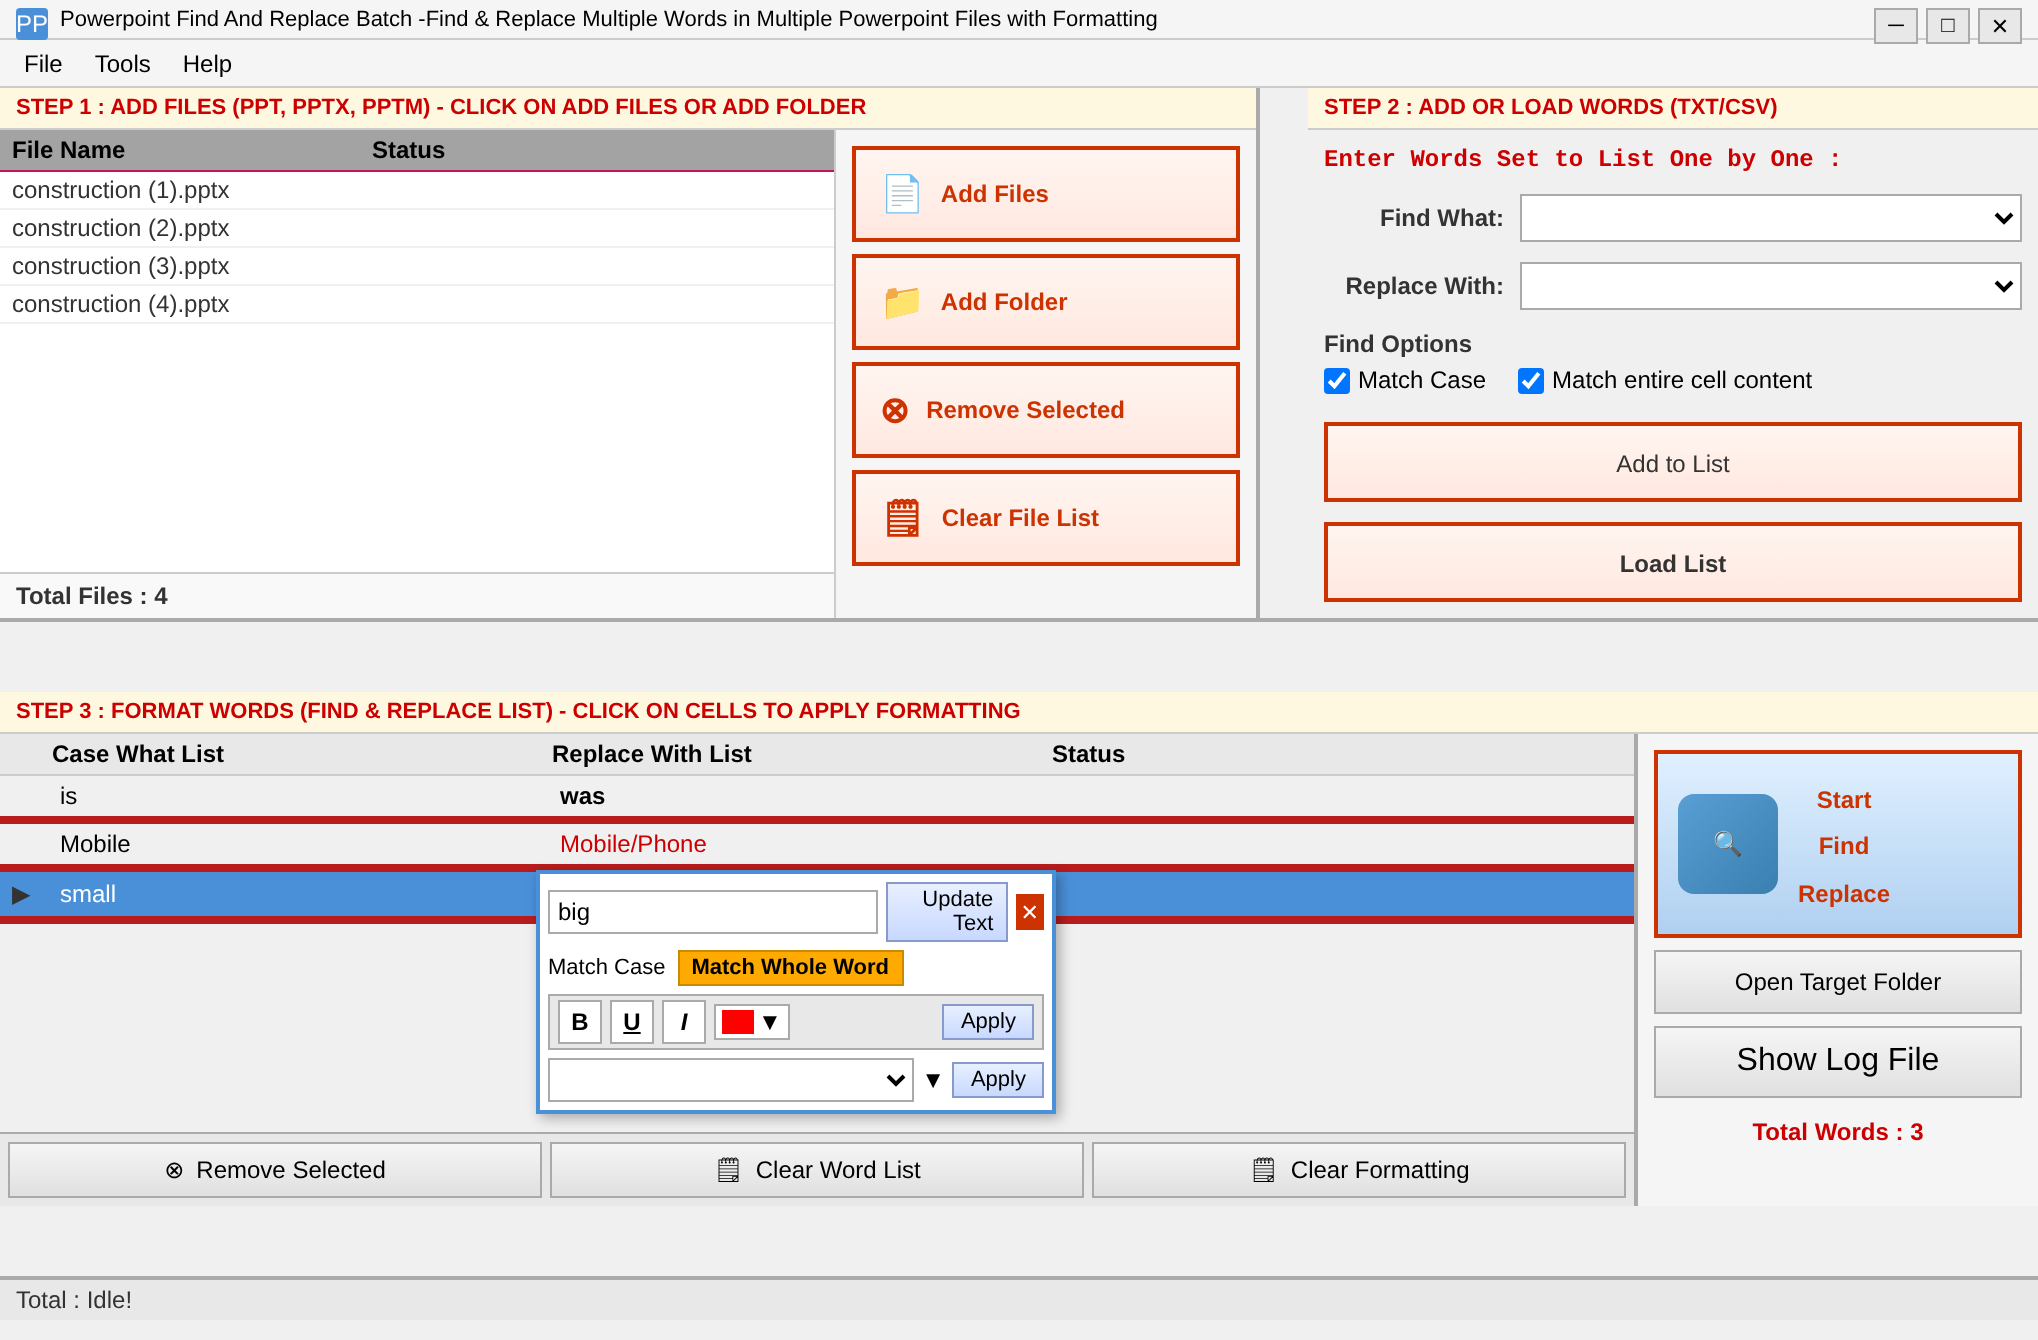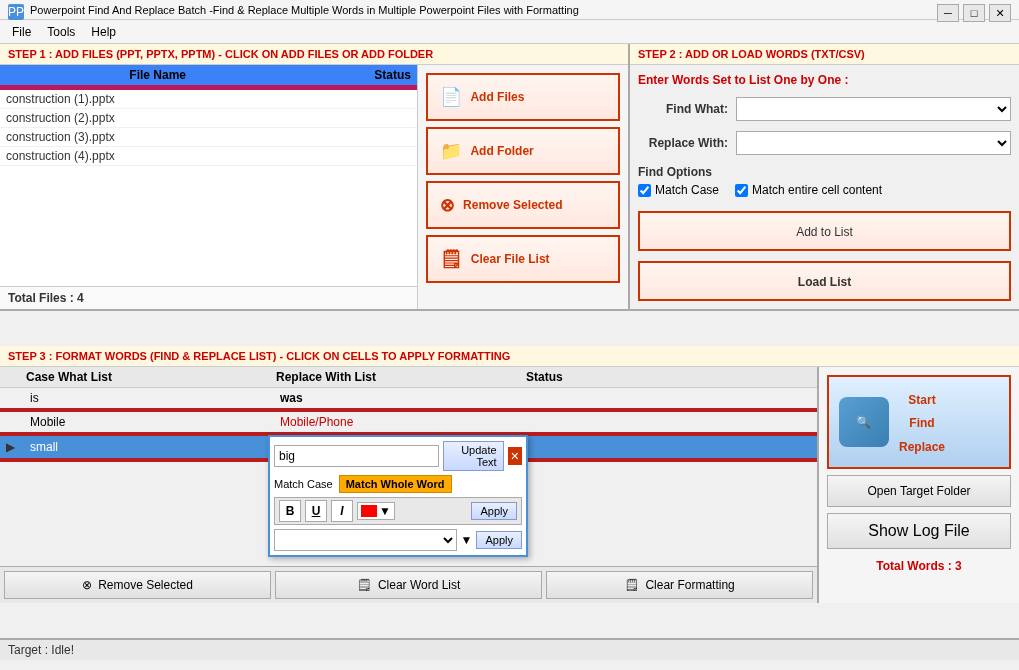--- a/index.html
+++ b/index.html
@@ -61,24 +61,23 @@
     }
     .file-table-area {
       flex: 1;
       background: white;
       border-right: 1px solid #ccc;
       display: flex;
       flex-direction: column;
     }
     .file-table-header {
       display: flex;
-      background: #3b82f6;
-      border-bottom: 5px solid #be185d;
+      background: #a3a3a3;
+      border-bottom: 1px solid #be185d;
       padding: 3px 6px;
-      text-align: right;
     }
     .col-filename { flex: 0 0 180px; font-weight: bold; }
     .col-status { flex: 1; font-weight: bold; }
     .file-table-body { flex: 1; }
     .file-row { display: flex; padding: 2px 6px; border-bottom: 1px solid #f0f0f0; }
     .file-cell-name { flex: 0 0 180px; color: #333; }
     .file-cell-status { flex: 1; color: #333; }
     
     .total-files {
       padding: 4px 8px;
@@ -110,36 +109,37 @@
       gap: 8px;
       min-height: 48px;
     }
     .btn-icon { font-size: 18px; }
     
     
     .step2-panel {
       flex: 1;
       display: flex;
       flex-direction: column;
+      padding-left: 24px;
     }
     .step2-header {
       background: #fff8e1;
       border-bottom: 1px solid #ccc;
       padding: 4px 8px;
       font-weight: bold;
       color: #cc0000;
       font-size: 11px;
     }
     .step2-body {
       padding: 8px;
       display: flex;
       flex-direction: column;
       gap: 6px;
     }
-    .step2-subtitle { font-weight: bold; color: #cc0000; margin-bottom: 4px; }
+    .step2-subtitle { font-weight: bold; color: #cc0000; margin-bottom: 4px; font-family: Liberation Mono, monospace; }
     .form-row {
       display: flex;
       align-items: center;
       gap: 8px;
       margin-bottom: 4px;
     }
     .form-label { flex: 0 0 90px; font-weight: bold; color: #333; text-align: right; }
     .form-select {
       flex: 1;
       border: 1px solid #aaa;
@@ -648,15 +648,15 @@
         <button class="btn-open-folder">Open Target Folder</button>
 
         <button class="btn-show-log">Show Log File</button>
 
         <div class="total-words">Total Words : 3</div>
       </div>
     </div>
   </div>
 
   <div class="status-bar">
-    <span>Target :  Idle!</span>
+    <span>Total :  Idle!</span>
   </div>
 </div>
 
 </body></html>

